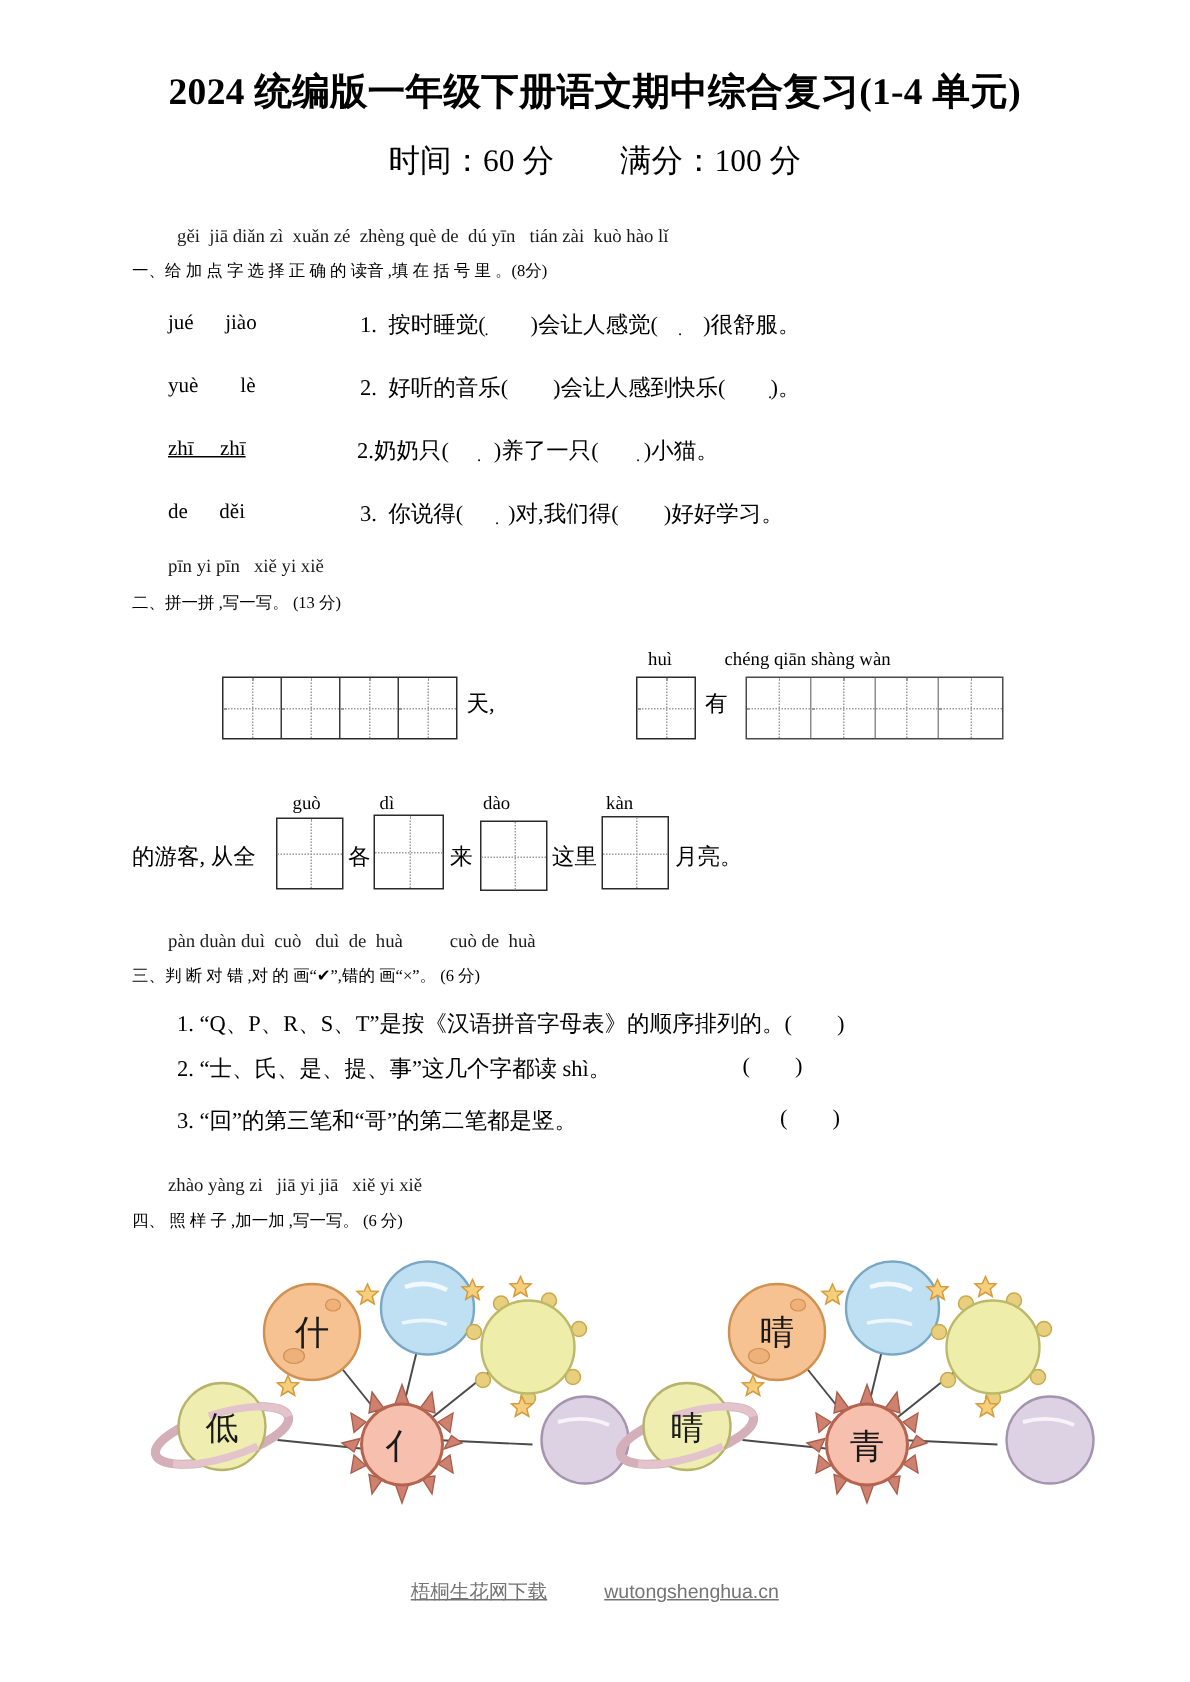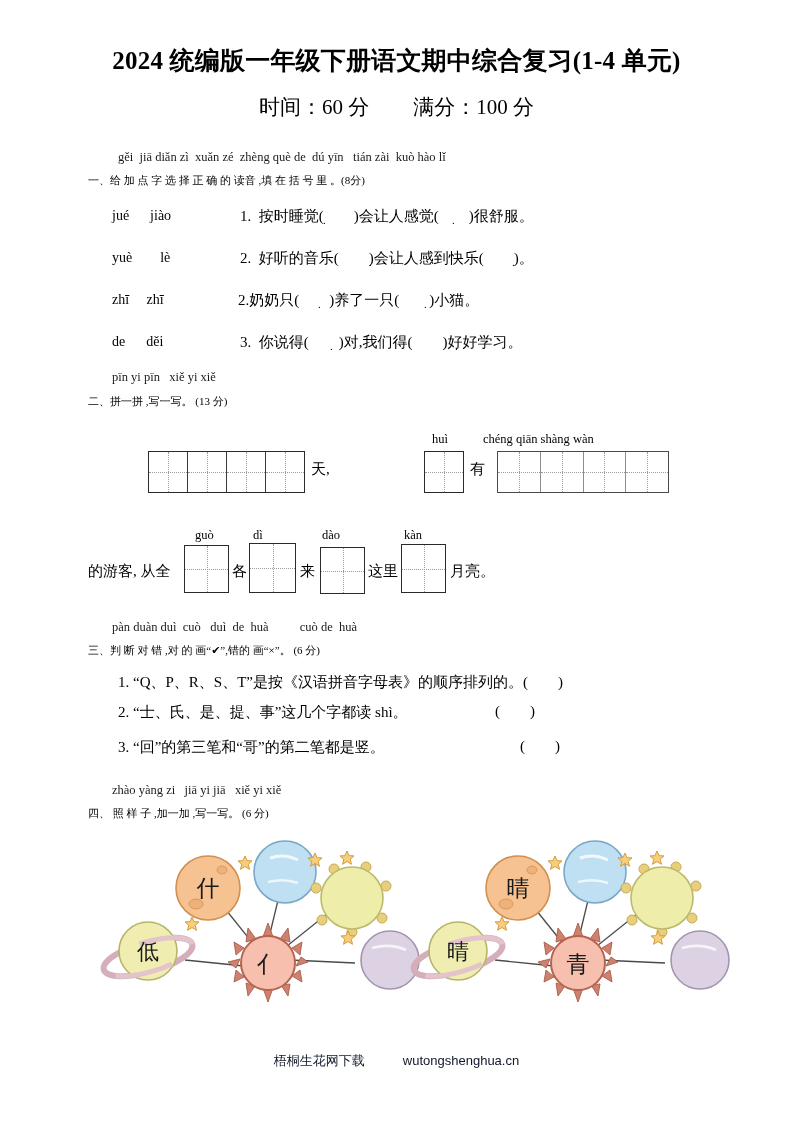--- a/index.html
+++ b/index.html
@@ -134,22 +134,23 @@
   }
 
   
   .footer {
     position: absolute;
     top: 1052px;
     left: 0;
     width: 793px;
     text-align: center;
     font-size: 13px;
-    color: #0f172a;
+    color: #737373;
     font-family: "Liberation Sans", sans-serif;
+    text-decoration: underline;
   }
   .footer .f1 { font-family: "Liberation Serif","DejaVu Serif",serif; }
   .footer .fgap { display:inline-block; width: 38px; }
 
   
   .planets {
     position: absolute;
     left: 0;
     top: 838px;
     width: 793px;
@@ -176,21 +177,21 @@
   <div class="opt" style="left:112px; top:208px;">jué      jiào</div>
   <div class="q" style="left:240px; top:207px;">1.  按时睡觉(        )会让人感觉(        )很舒服。</div>
   <div class="dotmark" style="left:323px; top:214px; font-size:11px;">.</div>
   <div class="dotmark" style="left:452px; top:214px; font-size:11px;">.</div>
 
   <div class="opt" style="left:112px; top:250px;">yuè        lè</div>
   <div class="q" style="left:240px; top:249px;">2.  好听的音乐(        )会让人感到快乐(        )。</div>
   <div class="dotmark" style="left:369px; top:256px; font-size:11px;">.</div>
   <div class="dotmark" style="left:512px; top:256px; font-size:11px;">.</div>
 
-  <div class="opt" style="left:112px; top:292px;">zhī     zhī</div>
+  <div class="opt" style="left:112px; top:292px;text-decoration:underline;">zhī     zhī</div>
   <div class="q" style="left:238px; top:291px;">2.奶奶只(        )养了一只(        )小猫。</div>
   <div class="dotmark" style="left:318px; top:298px; font-size:11px;">.</div>
   <div class="dotmark" style="left:424px; top:298px; font-size:11px;">.</div>
 
   <div class="opt" style="left:112px; top:334px;">de      děi</div>
   <div class="q" style="left:240px; top:333px;">3.  你说得(        )对,我们得(        )好好学习。</div>
   <div class="dotmark" style="left:330px; top:340px; font-size:11px;">.</div>
   <div class="dotmark" style="left:455px; top:340px; font-size:11px;">.</div>
 
   <div class="py" style="left:112px; top:370px;">pīn yi pīn   xiě yi xiě</div>

